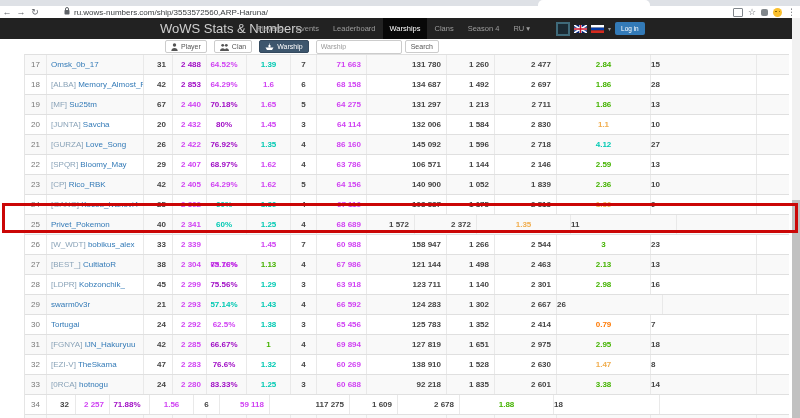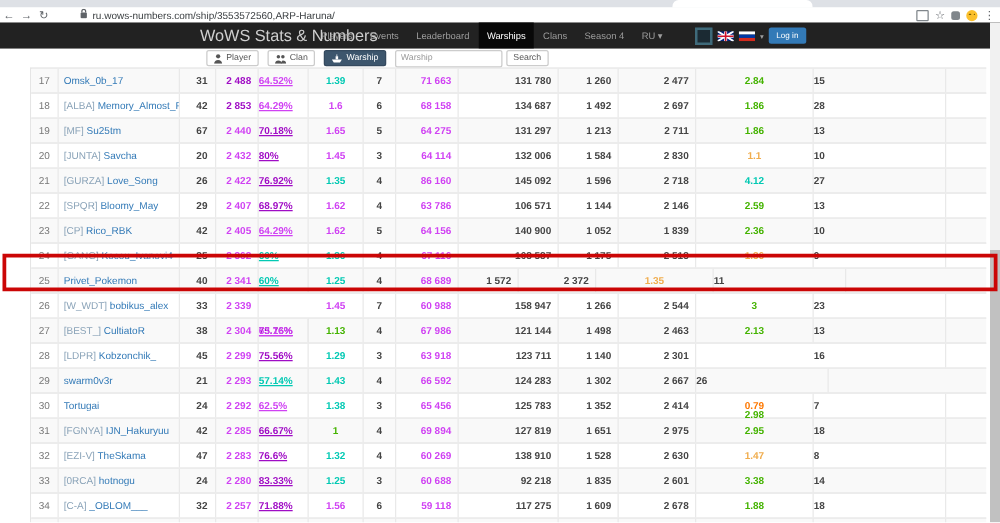--- a/index.html
+++ b/index.html
@@ -46,21 +46,21 @@
   
   .tbl{position:absolute;left:24px;top:54px;width:764px;border-top:1px solid #e0e0e0;border-left:1px solid #e5e5e5;}
   .row{display:flex;height:19px;border-bottom:1px solid #e0e0e0;background:#fff;}
   .row.alt{background:#f9f9f9;}
   .cell{height:19px;line-height:19px;font-size:8px;color:#444;border-right:1px solid #e9e9e9;white-space:nowrap;overflow:hidden;box-sizing:border-box;}
   .num{font-weight:bold;color:#444;}
   .c-rank{width:22px;text-align:center;color:#777;}
   .c-player{width:97px;padding-left:4px;}
   .c-battles{width:29px;text-align:right;padding-right:6px;}
   .c-pr{width:34px;text-align:right;padding-right:5px;font-weight:bold;}
-  .c-win{width:40px;text-align:left;padding-right:5px;font-weight:bold;text-decoration:underline;}
+  .c-win{width:40px;text-align:center;padding-right:5px;font-weight:bold;}
   .c-fpb{width:44px;text-align:center;font-weight:bold;}
   .c-mf{width:26px;text-align:center;}
   .c-adm{width:50px;text-align:right;padding-right:5px;font-weight:bold;}
   .c-mdm{width:80px;text-align:right;padding-right:5px;}
   .c-axp{width:48px;text-align:right;padding-right:5px;}
   .c-mxp{width:62px;text-align:right;padding-right:5px;}
   .c-kd{width:94px;text-align:center;font-weight:bold;}
   .c-x{width:106px;text-align:left;}
   .c-fill{flex:1;border-right:none;}
   .clan-tag{color:#8aa3b8;}
@@ -350,21 +350,21 @@
         <div class="cell c-player"><span class="clan-tag">[LDPR] </span><a class="pname">Kobzonchik_</a></div>
         <div class="cell c-battles num">45</div>
         <div class="cell c-pr" style="color: rgb(208, 66, 243);">2 299</div>
         <div class="cell c-win" style="color: rgb(160, 13, 197);">75.56%</div>
         <div class="cell c-fpb" style="color: rgb(2, 201, 179);">1.29</div>
         <div class="cell c-mf num">3</div>
         <div class="cell c-adm" style="color: rgb(208, 66, 243);">63 918</div>
         <div class="cell c-mdm num">123 711</div>
         <div class="cell c-axp num">1 140</div>
         <div class="cell c-mxp num">2 301</div>
-        <div class="cell c-kd" style="color: rgb(68, 179, 0); margin-top: 47px;">2.98</div>
+        <div class="cell c-kd" style="color: rgb(68, 179, 0);">2.98</div>
         <div class="cell c-x num">16</div>
         <div class="cell c-fill"></div>
       </div>
       <div class="row alt">
         <div class="cell c-rank">29</div>
         <div class="cell c-player"><a class="pname">swarm0v3r</a></div>
         <div class="cell c-battles num">21</div>
         <div class="cell c-pr" style="color: rgb(208, 66, 243);">2 293</div>
         <div class="cell c-win" style="color: rgb(2, 201, 179);">57.14%</div>
         <div class="cell c-fpb" style="color: rgb(2, 201, 179);">1.43</div>
@@ -435,21 +435,20 @@
         <div class="cell c-adm" style="color: rgb(208, 66, 243);">60 688</div>
         <div class="cell c-mdm num">92 218</div>
         <div class="cell c-axp num">1 835</div>
         <div class="cell c-mxp num">2 601</div>
         <div class="cell c-kd" style="color: rgb(68, 179, 0);">3.38</div>
         <div class="cell c-x num">14</div>
         <div class="cell c-fill"></div>
       </div>
       <div class="row">
         <div class="cell c-rank">34</div>
-        <div class="cell c-player"><span class="clan-tag">[C-A] </span><a class="pname">_OBLOM___</a></div>
         <div class="cell c-battles num">32</div>
         <div class="cell c-pr" style="color: rgb(208, 66, 243);">2 257</div>
         <div class="cell c-win" style="color: rgb(160, 13, 197);">71.88%</div>
         <div class="cell c-fpb" style="color: rgb(208, 66, 243);">1.56</div>
         <div class="cell c-mf num">6</div>
         <div class="cell c-adm" style="color: rgb(208, 66, 243);">59 118</div>
         <div class="cell c-mdm num">117 275</div>
         <div class="cell c-axp num">1 609</div>
         <div class="cell c-mxp num">2 678</div>
         <div class="cell c-kd" style="color: rgb(68, 179, 0);">1.88</div>

